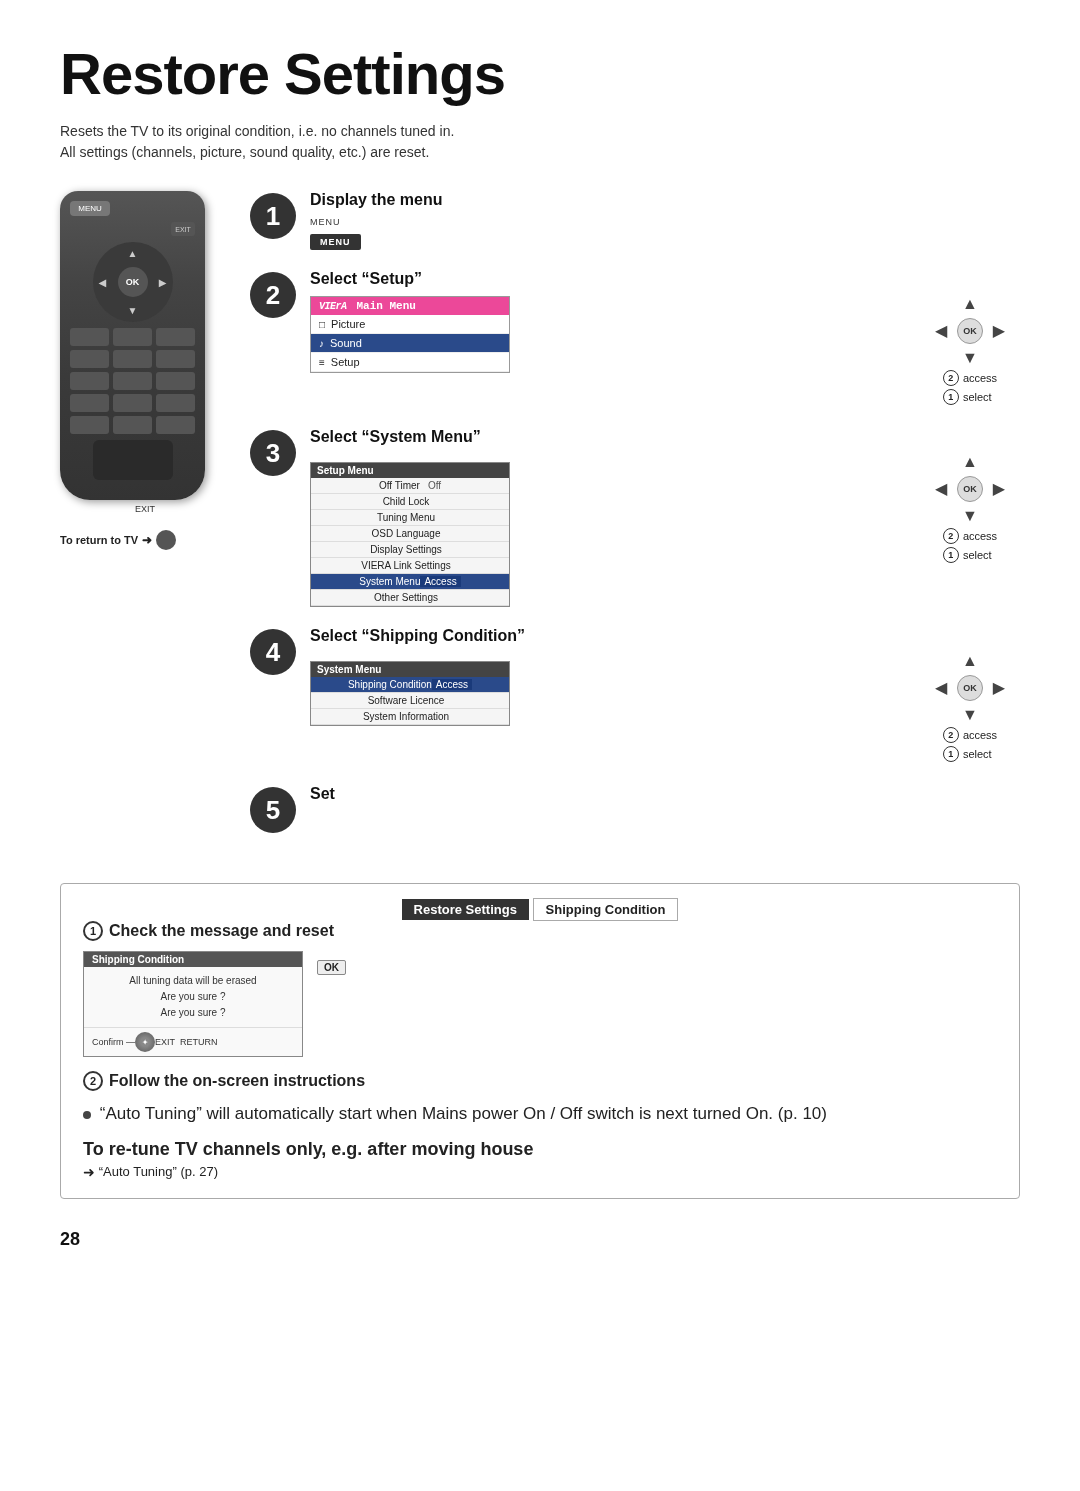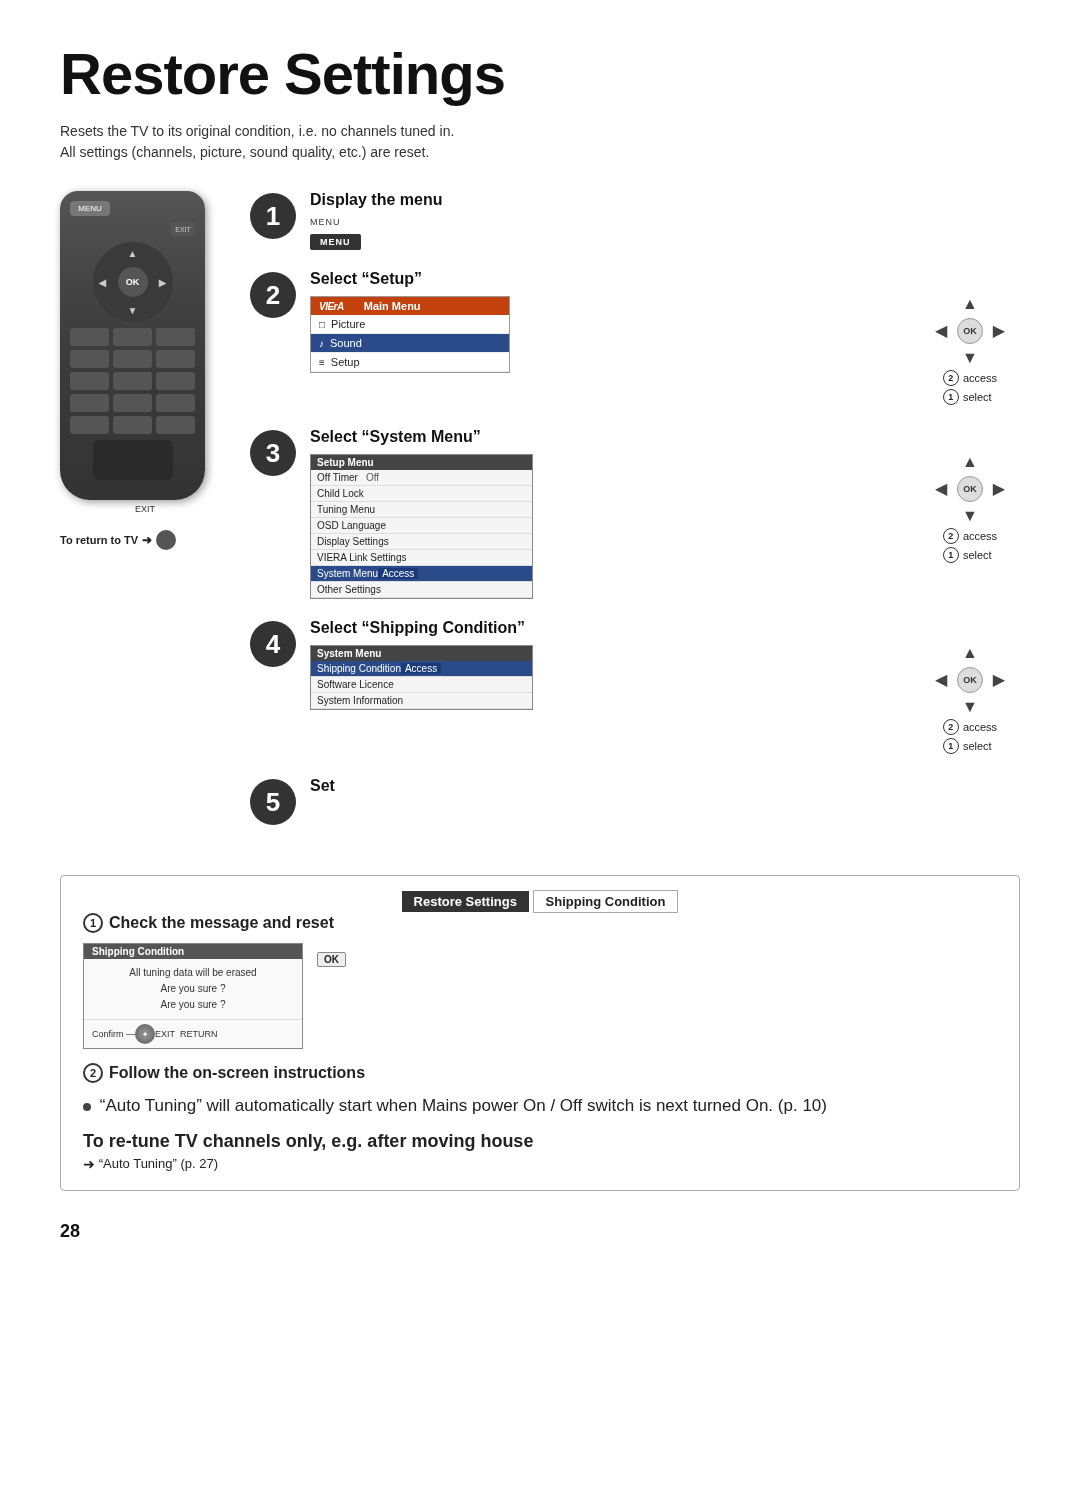--- a/index.html
+++ b/index.html
@@ -213,28 +213,29 @@
 
     
     .menu-screen {
       border: 1px solid #999;
       font-size: 11px;
       width: 200px;
       background: #fff;
     }
 
     .menu-header {
-      background: #c2410c;
+      background: #ec4899;
       color: #fff;
       padding: 3px 8px;
       font-size: 11px;
       font-weight: bold;
       display: flex;
       align-items: center;
-      gap: 20px;
+      gap: 10px;
+      font-family: Liberation Mono, monospace;
     }
 
     .viera-logo {
       font-size: 10px;
       font-weight: 900;
       font-style: italic;
       letter-spacing: -0.5px;
     }
 
     .menu-item {
@@ -262,38 +263,39 @@
       border-radius: 50%;
       font-size: 9px;
       align-items: center; justify-content: center;
       font-weight: bold;
     }
 
     
     .setup-menu-screen {
       border: 1px solid #888;
       font-size: 10px;
-      width: 223px;
+      width: 200px;
       background: #f5f5f5;
+      margin-top: 8px;
     }
 
     .setup-menu-header {
       background: #444;
       color: #fff;
       padding: 2px 6px;
       font-size: 10px;
       font-weight: bold;
       display: flex;
       align-items: center;
       gap: 4px;
     }
 
     .setup-menu-row {
       display: flex;
-      justify-content: flex-start;
+      justify-content: center;
       padding: 2px 6px;
       border-bottom: 1px solid #ddd;
       font-size: 10px;
     }
 
     .setup-menu-row.highlighted {
       background: #2a4a8a;
       color: #fff;
     }
 

